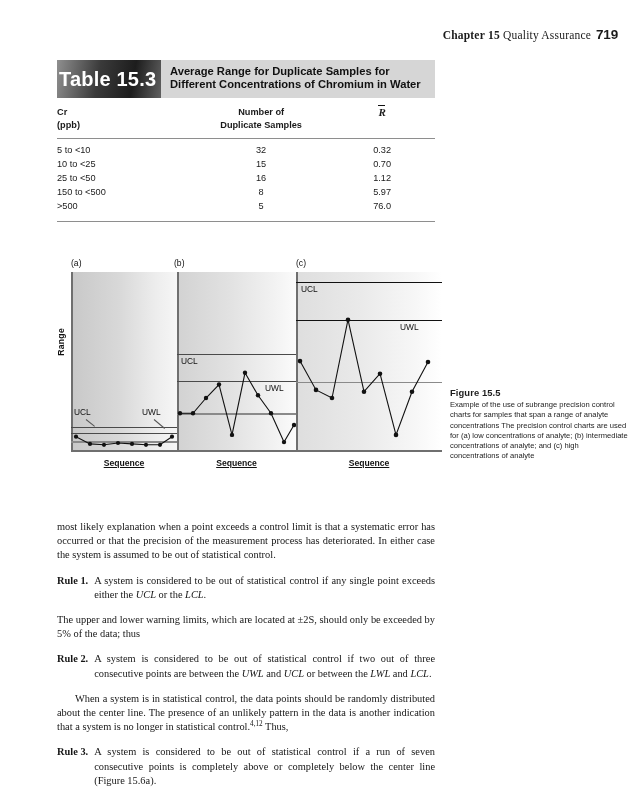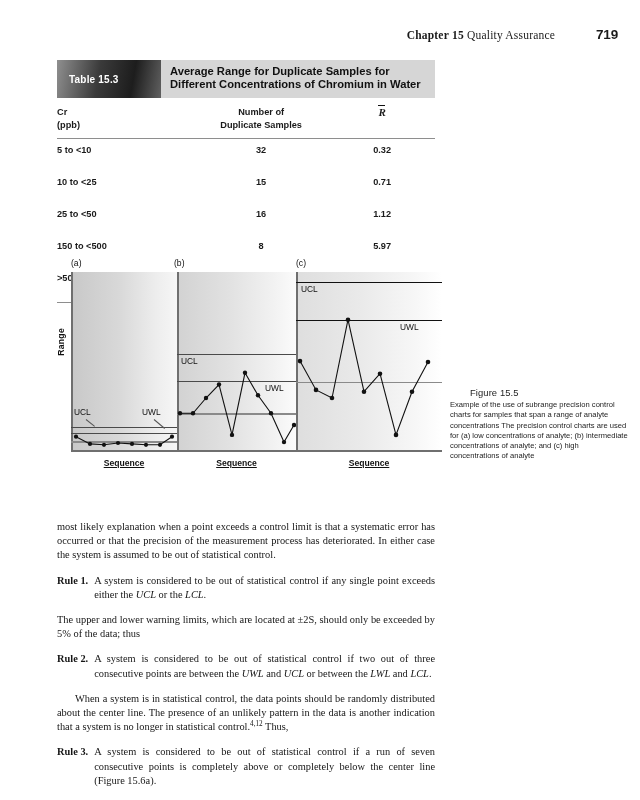--- a/index.html
+++ b/index.html
@@ -30,21 +30,20 @@
     font-family: "Liberation Serif", serif;
     font-size: 11.5px;
     letter-spacing: 0.2px;
   }
   .rh-text .rh-chapter { font-weight: bold; }
   .rh-page {
     font-family: "Liberation Sans", sans-serif;
     font-weight: bold;
     font-size: 13.5px;
     letter-spacing: -0.2px;
-    margin-left: 36px;
   }
 
   
   .table-block {
     position: absolute;
     left: 57px;
     top: 60px;
     width: 378px;
   }
   .table-caption-row {
@@ -53,24 +52,24 @@
     background: #d6d6d6;
     height: 38px;
   }
   .table-tag {
     width: 104px;
     flex: 0 0 104px;
     background: linear-gradient(100deg, #8f8f8f 0%, #3a3a3a 40%, #1d1d1d 72%, #606060 100%);
     color: #ffffff;
     font-family: "Liberation Sans", sans-serif;
     font-weight: bold;
-    font-size: 10px;
+    font-size: 20px;
     display: flex;
     align-items: center;
-    padding-left: 12px;
+    padding-left: 2px;
     box-sizing: border-box;
     letter-spacing: 0.2px;
   }
   .table-title {
     flex: 1 1 auto;
     font-family: "Liberation Sans", sans-serif;
     font-weight: bold;
     font-size: 11.2px;
     line-height: 13.4px;
     color: #111111;
@@ -88,22 +87,22 @@
     font-weight: bold;
     padding: 8px 0 7px 0;
     vertical-align: top;
     border-bottom: 1.2px solid #8e8e8e;
     line-height: 12.5px;
   }
   table.data-table thead th.col-cr   { text-align: left; width: 36%; }
   table.data-table thead th.col-num  { text-align: center; width: 36%; margin-top: 26px; }
   table.data-table thead th.col-rbar { text-align: center; width: 28%; }
   table.data-table tbody td {
-    padding: 11px 0;
-    font-weight: bold;
+    padding: 2px 0;
+    font-weight: normal;
     font-size: 9.2px;
   }
   table.data-table tbody td.c-range { text-align: left; }
   table.data-table tbody td.c-count { text-align: center; }
   table.data-table tbody td.c-rbar  { text-align: center; }
   table.data-table tbody tr:first-child td { padding-top: 6px; }
   .table-bottom-rule {
     border-bottom: 1.2px solid #8e8e8e;
     margin-top: 8px;
   }
@@ -219,25 +218,24 @@
     position: absolute;
     left: 450px;
     top: 388px;
     width: 178px;
     font-family: "Liberation Sans", sans-serif;
     font-size: 7.6px;
     line-height: 10.2px;
     color: #1d1d1d;
   }
   .fig-caption .fc-title {
-    font-weight: normal;
+    font-weight: bold;
     font-size: 9.4px;
     margin-bottom: 2px;
     letter-spacing: 0.1px;
-    margin-left: 20px;
   }
 
   
   .body-text {
     position: absolute;
     left: 57px;
     top: 520px;
     width: 378px;
     font-family: Liberation Serif, serif;
     font-size: 10.4px;
@@ -301,21 +299,21 @@
     </thead>
     <tbody>
       <tr>
         <td class="c-range">5 to &lt;10</td>
         <td class="c-count">32</td>
         <td class="c-rbar">0.32</td>
       </tr>
       <tr>
         <td class="c-range">10 to &lt;25</td>
         <td class="c-count">15</td>
-        <td class="c-rbar">0.71</td>
+        <td class="c-rbar">0.70</td>
       </tr>
       <tr>
         <td class="c-range">25 to &lt;50</td>
         <td class="c-count">16</td>
         <td class="c-rbar">1.12</td>
       </tr>
       <tr>
         <td class="c-range">150 to &lt;500</td>
         <td class="c-count">8</td>
         <td class="c-rbar">5.97</td>

